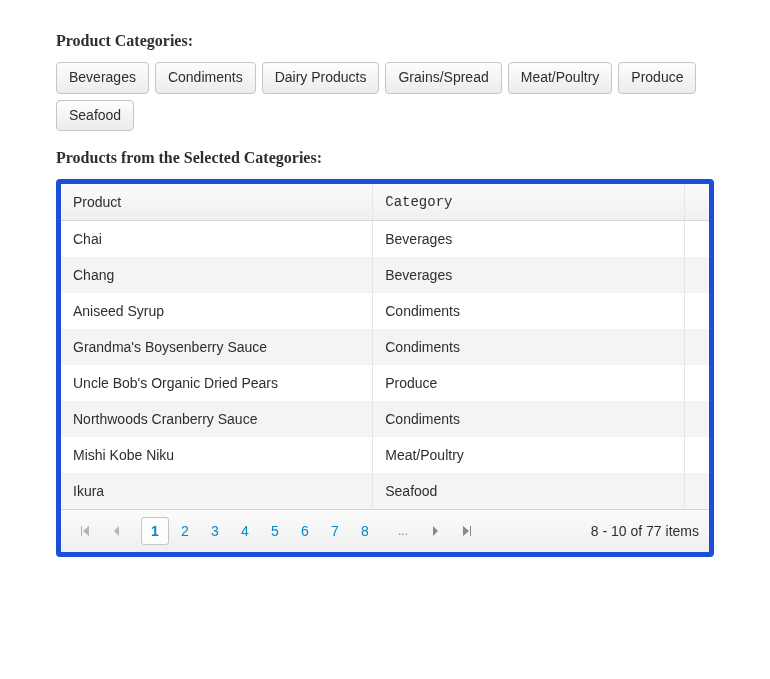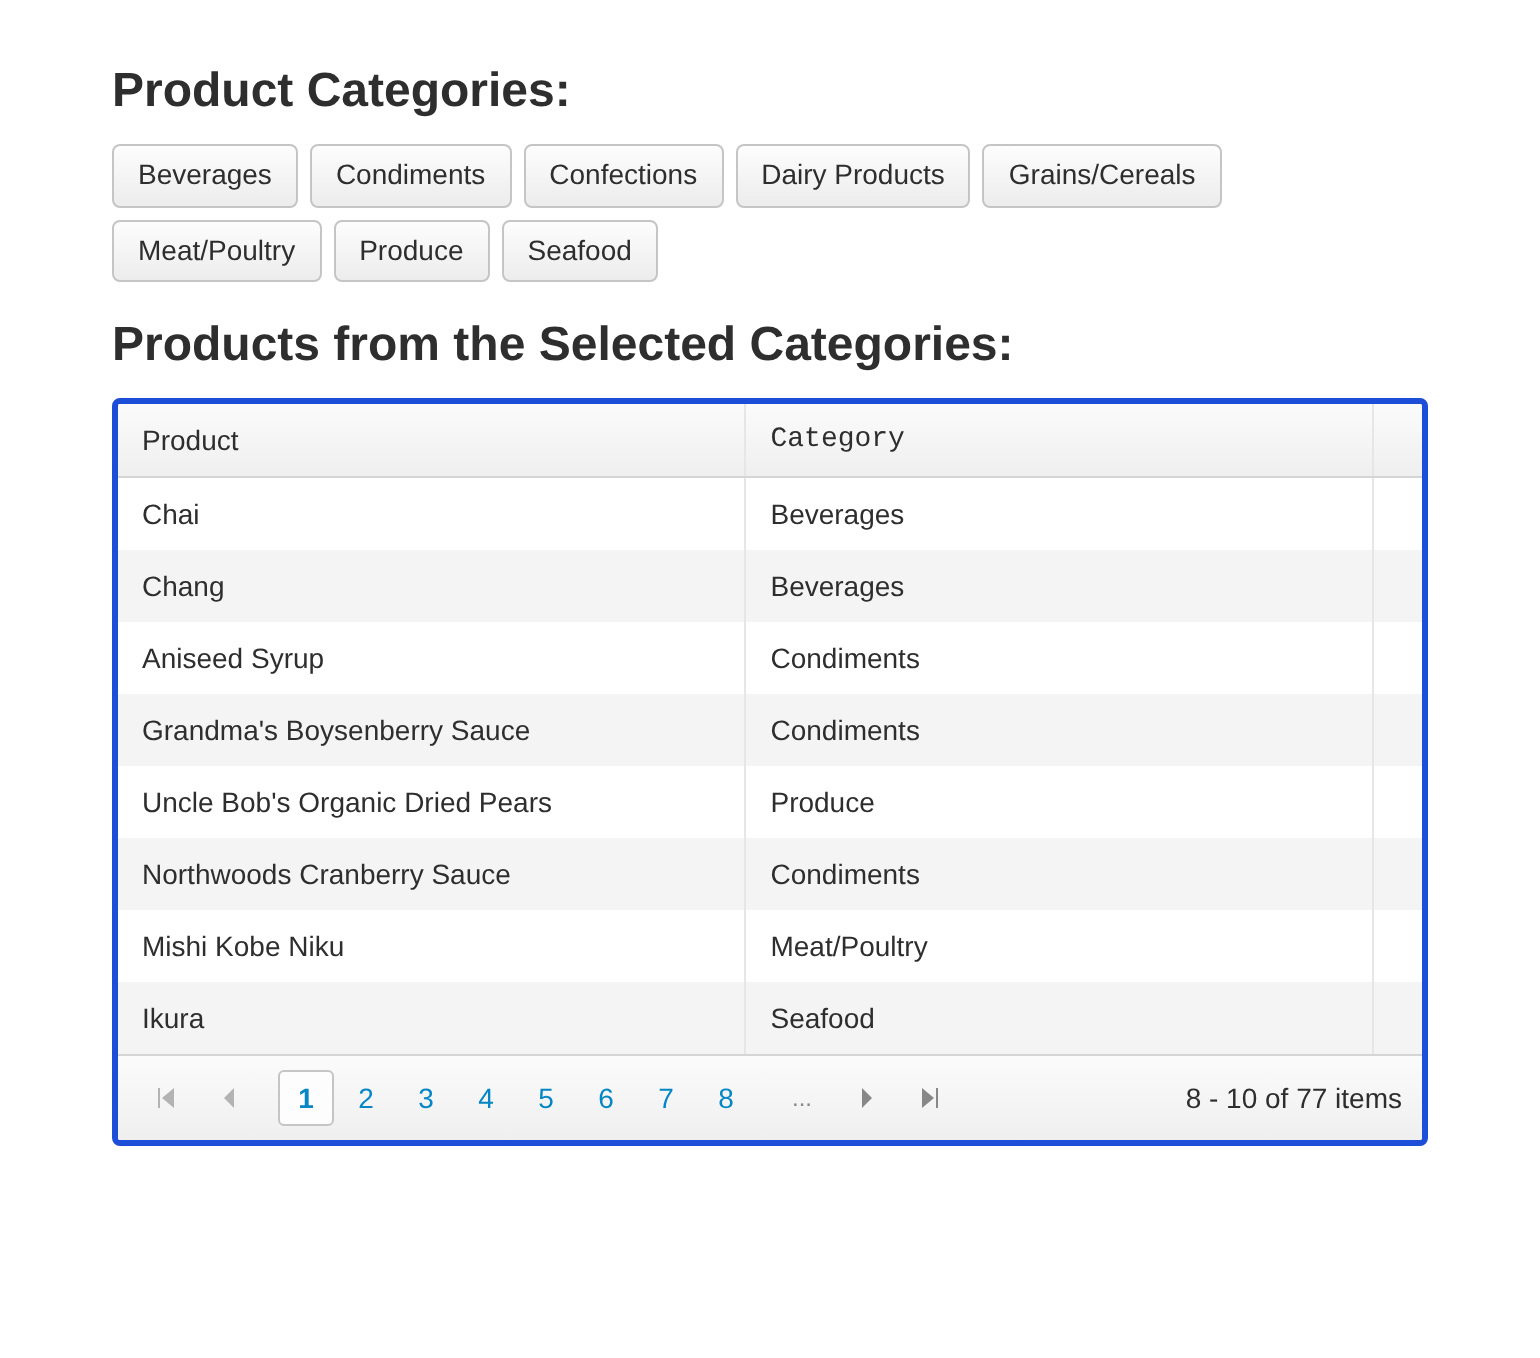--- a/index.html
+++ b/index.html
@@ -5,45 +5,46 @@
     * { box-sizing: border-box; }
     body {
       margin: 0;
       padding: 24px 56px;
       font-family: Arial, Helvetica, sans-serif;
       font-size: 14px;
       color: #333;
       background: #fff;
     }
     h2 {
-      font-size: 24px;
+      font-size: 16px;
       font-weight: bold;
       margin: 8px 0 12px 0;
       color: #2e2e2e;
+      font-family: Liberation Serif, serif;
     }
     .btn-group {
       display: flex;
       flex-wrap: wrap;
       gap: 6px;
       margin-bottom: 18px;
     }
     .k-button {
       display: inline-block;
       padding: 5px 12px;
       font-size: 14px;
       color: #2e2e2e;
       background: #f5f5f5;
       background: linear-gradient(to bottom, #fdfdfd 0%, #ececec 100%);
       border: 1px solid #c5c5c5;
       border-radius: 4px;
       cursor: pointer;
       line-height: 1.4;
     }
     .grid {
-      border: 3px solid #1d4ed8;
+      border: 5px solid #1d4ed8;
       border-radius: 4px;
       overflow: hidden;
     }
     .grid table {
       width: 100%;
       border-collapse: collapse;
     }
     .grid th {
       background: #f5f5f5;
       background: linear-gradient(to bottom, #fbfbfb 0%, #efefef 100%);
@@ -124,23 +125,22 @@
     }
   </style>
 </head>
 <body>
 
 <h2>Product Categories:</h2>
 
 <div class="btn-group" id="btn-group">
     <button class="k-button">Beverages</button>
     <button class="k-button">Condiments</button>
-    <button class="k-button">Confections</button>
     <button class="k-button">Dairy Products</button>
-    <button class="k-button">Grains/Cereals</button>
+    <button class="k-button">Grains/Spread</button>
     <button class="k-button">Meat/Poultry</button>
     <button class="k-button">Produce</button>
     <button class="k-button">Seafood</button>
   </div>
 
 <h2>Products from the Selected Categories:</h2>
 
 <div class="grid">
   <table>
     <thead>

